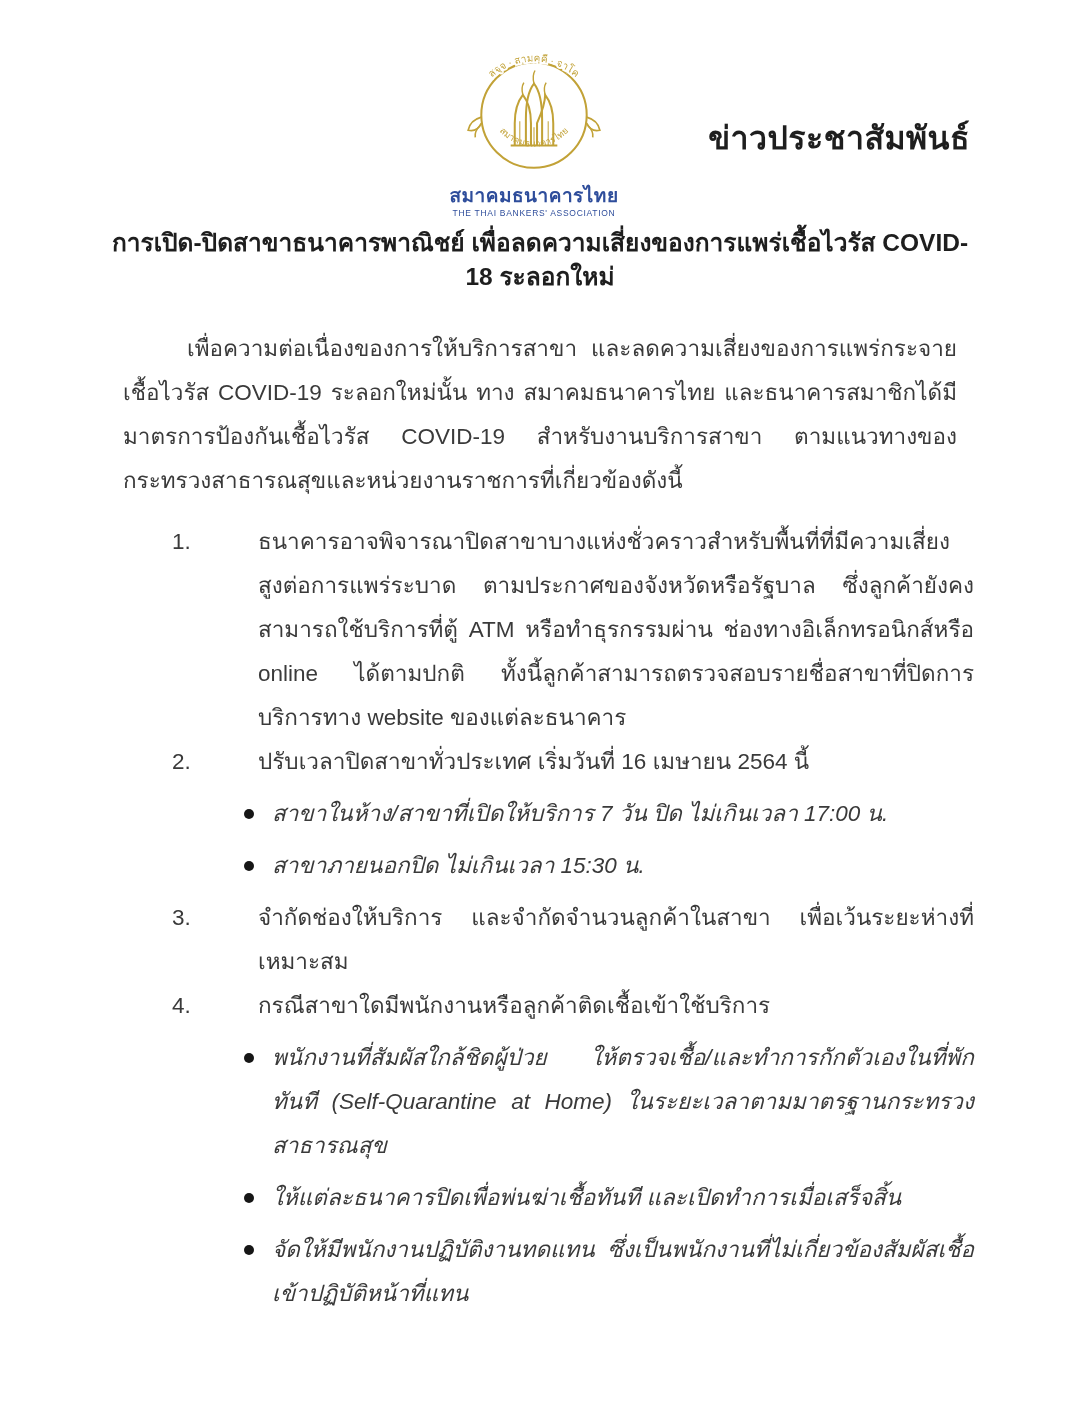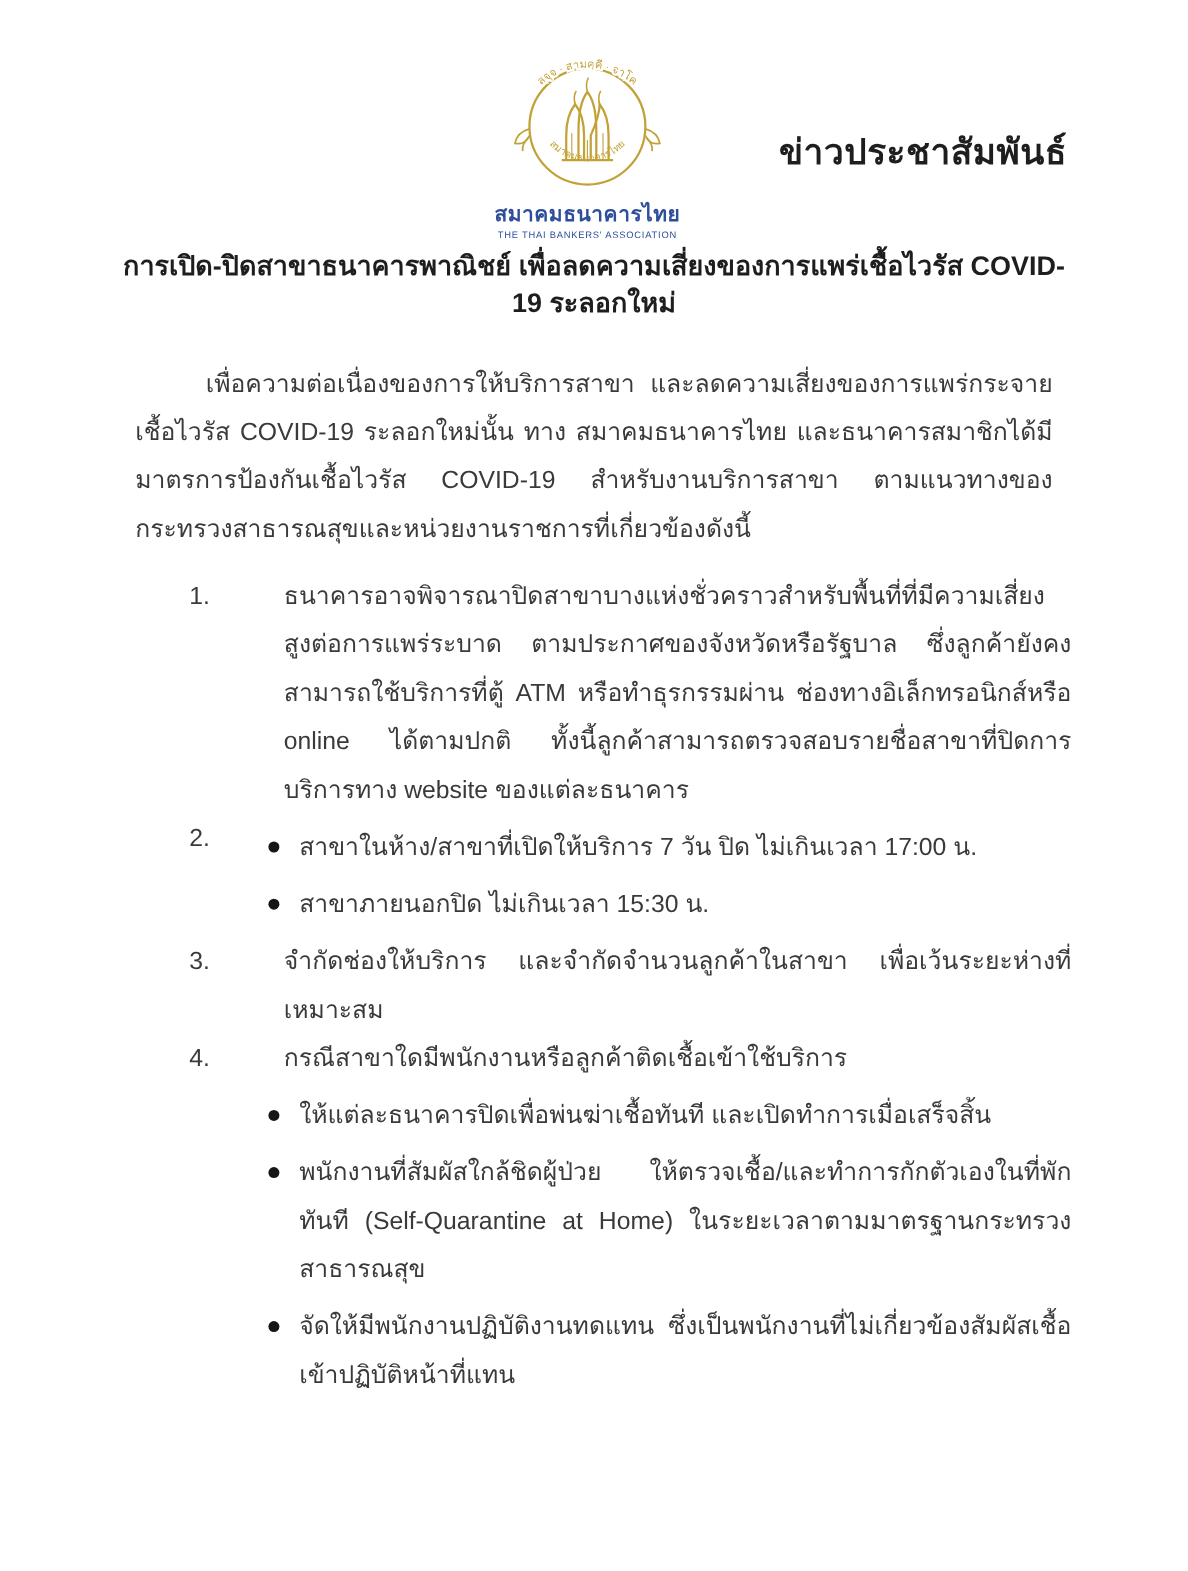--- a/index.html
+++ b/index.html
@@ -48,21 +48,21 @@
   .para{
     margin:17px;text-align:justify;text-indent:64px;
   }
   .intro{margin-top:32px;}
   .closing{margin-top:14px;}
   .num-list{margin:0;padding:0 0 0 66px;list-style:none;}
   .num-list > li{display:flex;align-items:flex-start;}
   .num{flex:0 0 38px;}
   .li-body{flex:1;min-width:0;}
   .li-text{text-align:justify;margin-left:48px;}
-  .bullets{list-style:none;margin:4px 0 6px 0;padding:0 0 0 32px;}
+  .bullets{list-style:none;margin:4px 0 6px 0;padding:0 0 0 32px;font-style:italic;}
   .bullets > li{display:flex;align-items:flex-start;margin:8px 0;}
   .dot{flex:0 0 30px;position:relative;height:44px;}
   .dot::before{
     content:"";position:absolute;left:2px;top:17px;
     width:10px;height:10px;border-radius:50%;background:#161616;
   }
   .b-text{flex:1;min-width:0;text-align:justify;}
 </style>
 </head>
 <body>
@@ -104,36 +104,37 @@
       </text>
     </svg>
     <div class="org-th">สมาคมธนาคารไทย</div>
     <div class="org-en">THE THAI BANKERS' ASSOCIATION</div>
   </div>
 
   <div class="press-label">ข่าวประชาสัมพันธ์</div>
 
   <div class="content">
 
-    <h1 class="doc-title">การเปิด-ปิดสาขาธนาคารพาณิชย์ เพื่อลดความเสี่ยงของการแพร่เชื้อไวรัส COVID-19 ระลอกใหม่</h1>
+    <h1 class="doc-title">การเปิด-ปิดสาขาธนาคารพาณิชย์ เพื่อลดความเสี่ยงของการแพร่เชื้อไวรัส COVID-18 ระลอกใหม่</h1>
 
     <p class="para intro">เพื่อความต่อเนื่องของการให้บริการสาขา และลดความเสี่ยงของการแพร่กระจายเชื้อไวรัส COVID-19 ระลอกใหม่นั้น ทาง สมาคมธนาคารไทย และธนาคารสมาชิกได้มีมาตรการป้องกันเชื้อไวรัส COVID-19 สำหรับงานบริการสาขา ตามแนวทางของกระทรวงสาธารณสุขและหน่วยงานราชการที่เกี่ยวข้องดังนี้</p>
 
     <ol class="num-list">
 
       <li>
         <span class="num">1.</span>
         <div class="li-body">
           <div class="li-text">ธนาคารอาจพิจารณาปิดสาขาบางแห่งชั่วคราวสำหรับพื้นที่ที่มีความเสี่ยงสูงต่อการแพร่ระบาด ตามประกาศของจังหวัดหรือรัฐบาล ซึ่งลูกค้ายังคงสามารถใช้บริการที่ตู้ ATM หรือทำธุรกรรมผ่าน ช่องทางอิเล็กทรอนิกส์หรือ online ได้ตามปกติ ทั้งนี้ลูกค้าสามารถตรวจสอบรายชื่อสาขาที่ปิดการ บริการทาง website ของแต่ละธนาคาร</div>
         </div>
       </li>
 
       <li>
         <span class="num">2.</span>
         <div class="li-body">
+          <div class="li-text">ปรับเวลาปิดสาขาทั่วประเทศ เริ่มวันที่ 16 เมษายน 2564 นี้</div>
           <ul class="bullets">
             <li>
               <span class="dot"></span>
               <div class="b-text">สาขาในห้าง/สาขาที่เปิดให้บริการ 7 วัน ปิด ไม่เกินเวลา 17:00 น.</div>
             </li>
             <li>
               <span class="dot"></span>
               <div class="b-text">สาขาภายนอกปิด ไม่เกินเวลา 15:30 น.</div>
             </li>
           </ul>
@@ -147,25 +148,25 @@
         </div>
       </li>
 
       <li>
         <span class="num">4.</span>
         <div class="li-body">
           <div class="li-text">กรณีสาขาใดมีพนักงานหรือลูกค้าติดเชื้อเข้าใช้บริการ</div>
           <ul class="bullets">
             <li>
               <span class="dot"></span>
-              <div class="b-text">ให้แต่ละธนาคารปิดเพื่อพ่นฆ่าเชื้อทันที และเปิดทำการเมื่อเสร็จสิ้น</div>
+              <div class="b-text">พนักงานที่สัมผัสใกล้ชิดผู้ป่วย ให้ตรวจเชื้อ/และทำการกักตัวเองในที่พักทันที (Self-Quarantine at Home) ในระยะเวลาตามมาตรฐานกระทรวงสาธารณสุข</div>
             </li>
             <li>
               <span class="dot"></span>
-              <div class="b-text">พนักงานที่สัมผัสใกล้ชิดผู้ป่วย ให้ตรวจเชื้อ/และทำการกักตัวเองในที่พักทันที (Self-Quarantine at Home) ในระยะเวลาตามมาตรฐานกระทรวงสาธารณสุข</div>
+              <div class="b-text">ให้แต่ละธนาคารปิดเพื่อพ่นฆ่าเชื้อทันที และเปิดทำการเมื่อเสร็จสิ้น</div>
             </li>
             <li>
               <span class="dot"></span>
               <div class="b-text">จัดให้มีพนักงานปฏิบัติงานทดแทน ซึ่งเป็นพนักงานที่ไม่เกี่ยวข้องสัมผัสเชื้อ เข้าปฏิบัติหน้าที่แทน</div>
             </li>
           </ul>
         </div>
       </li>
 
     </ol>

